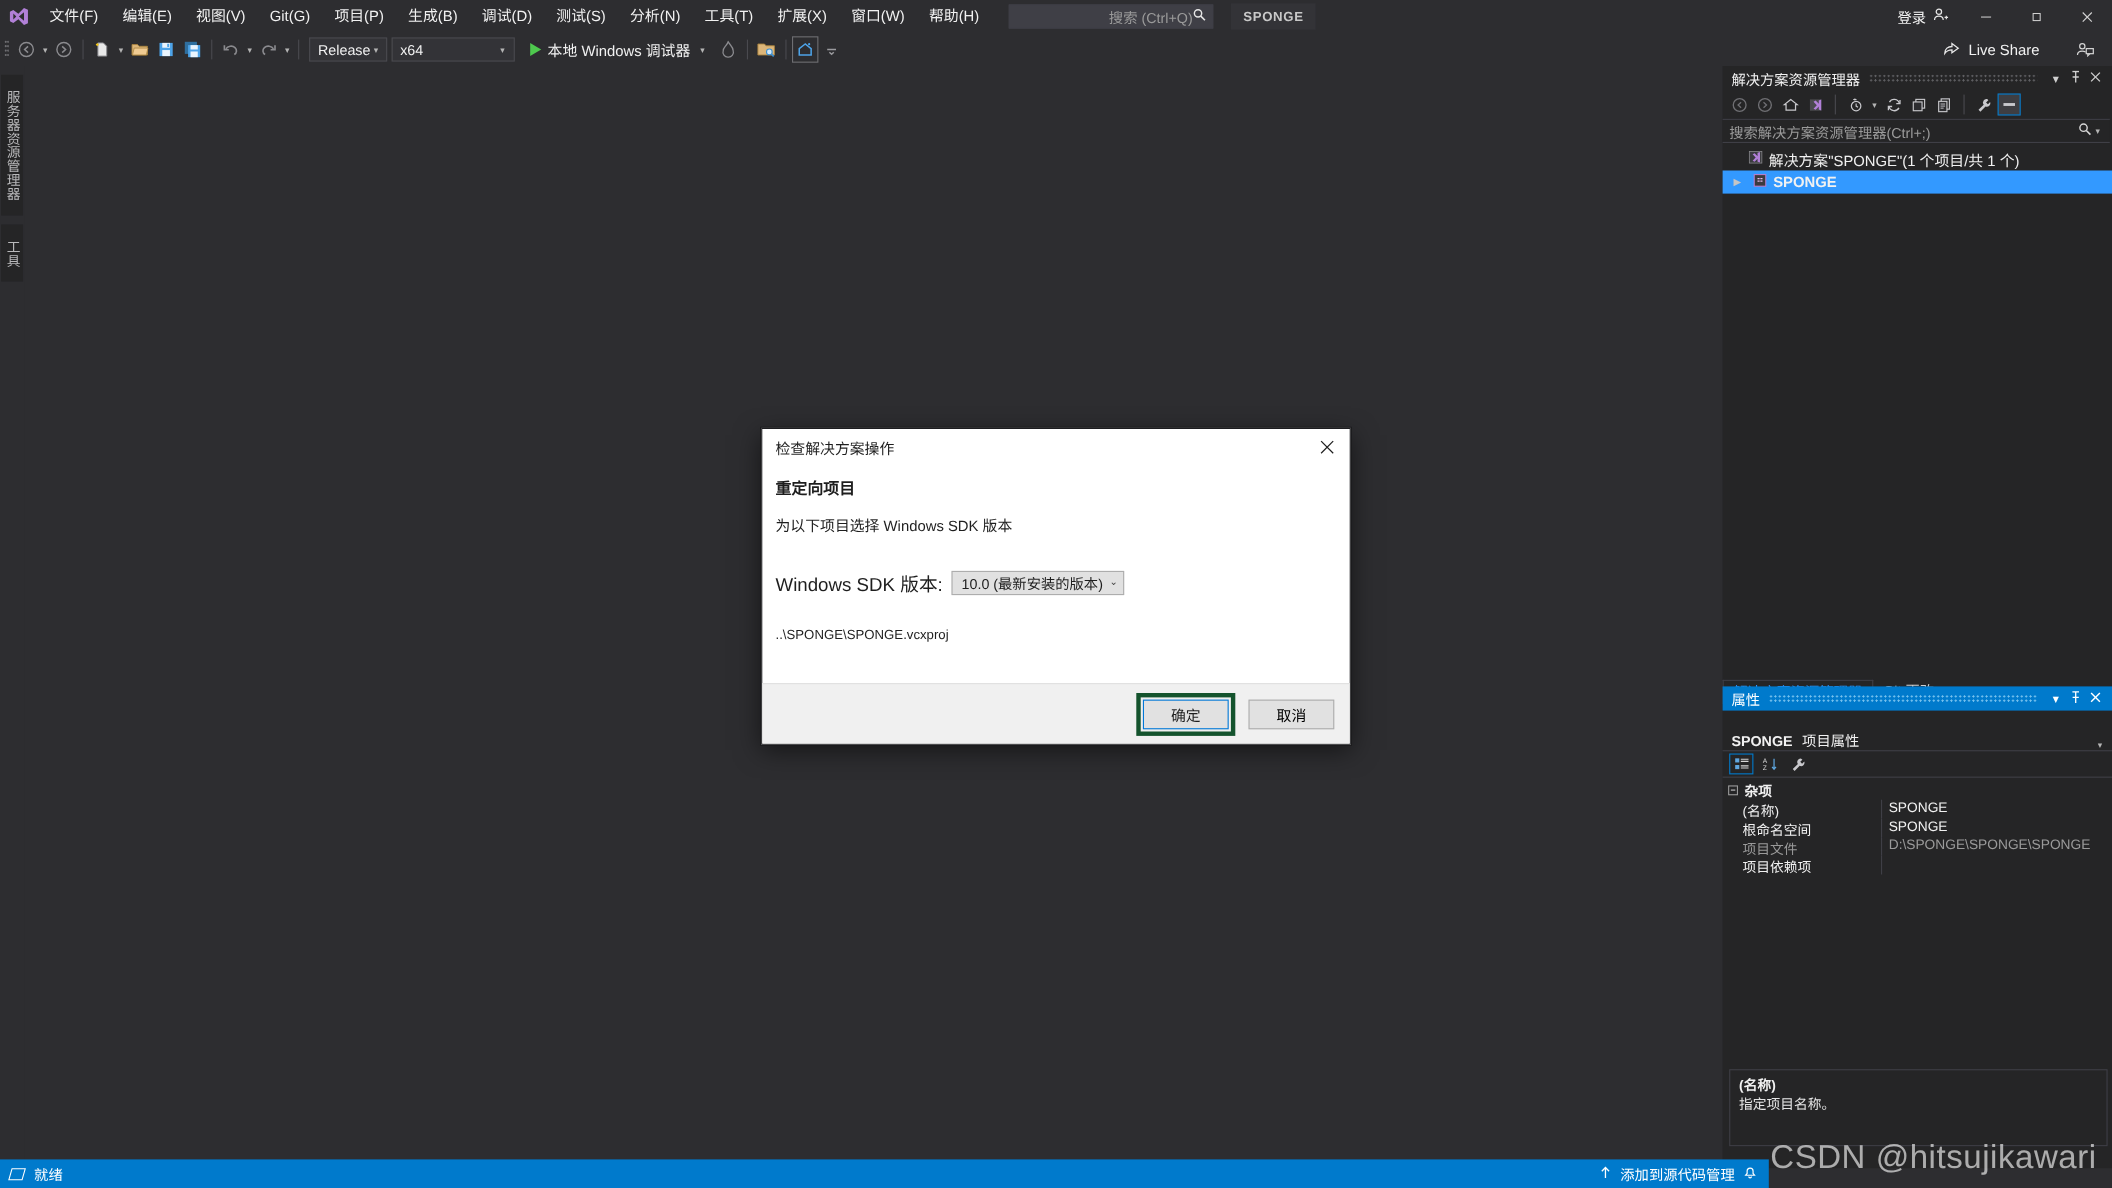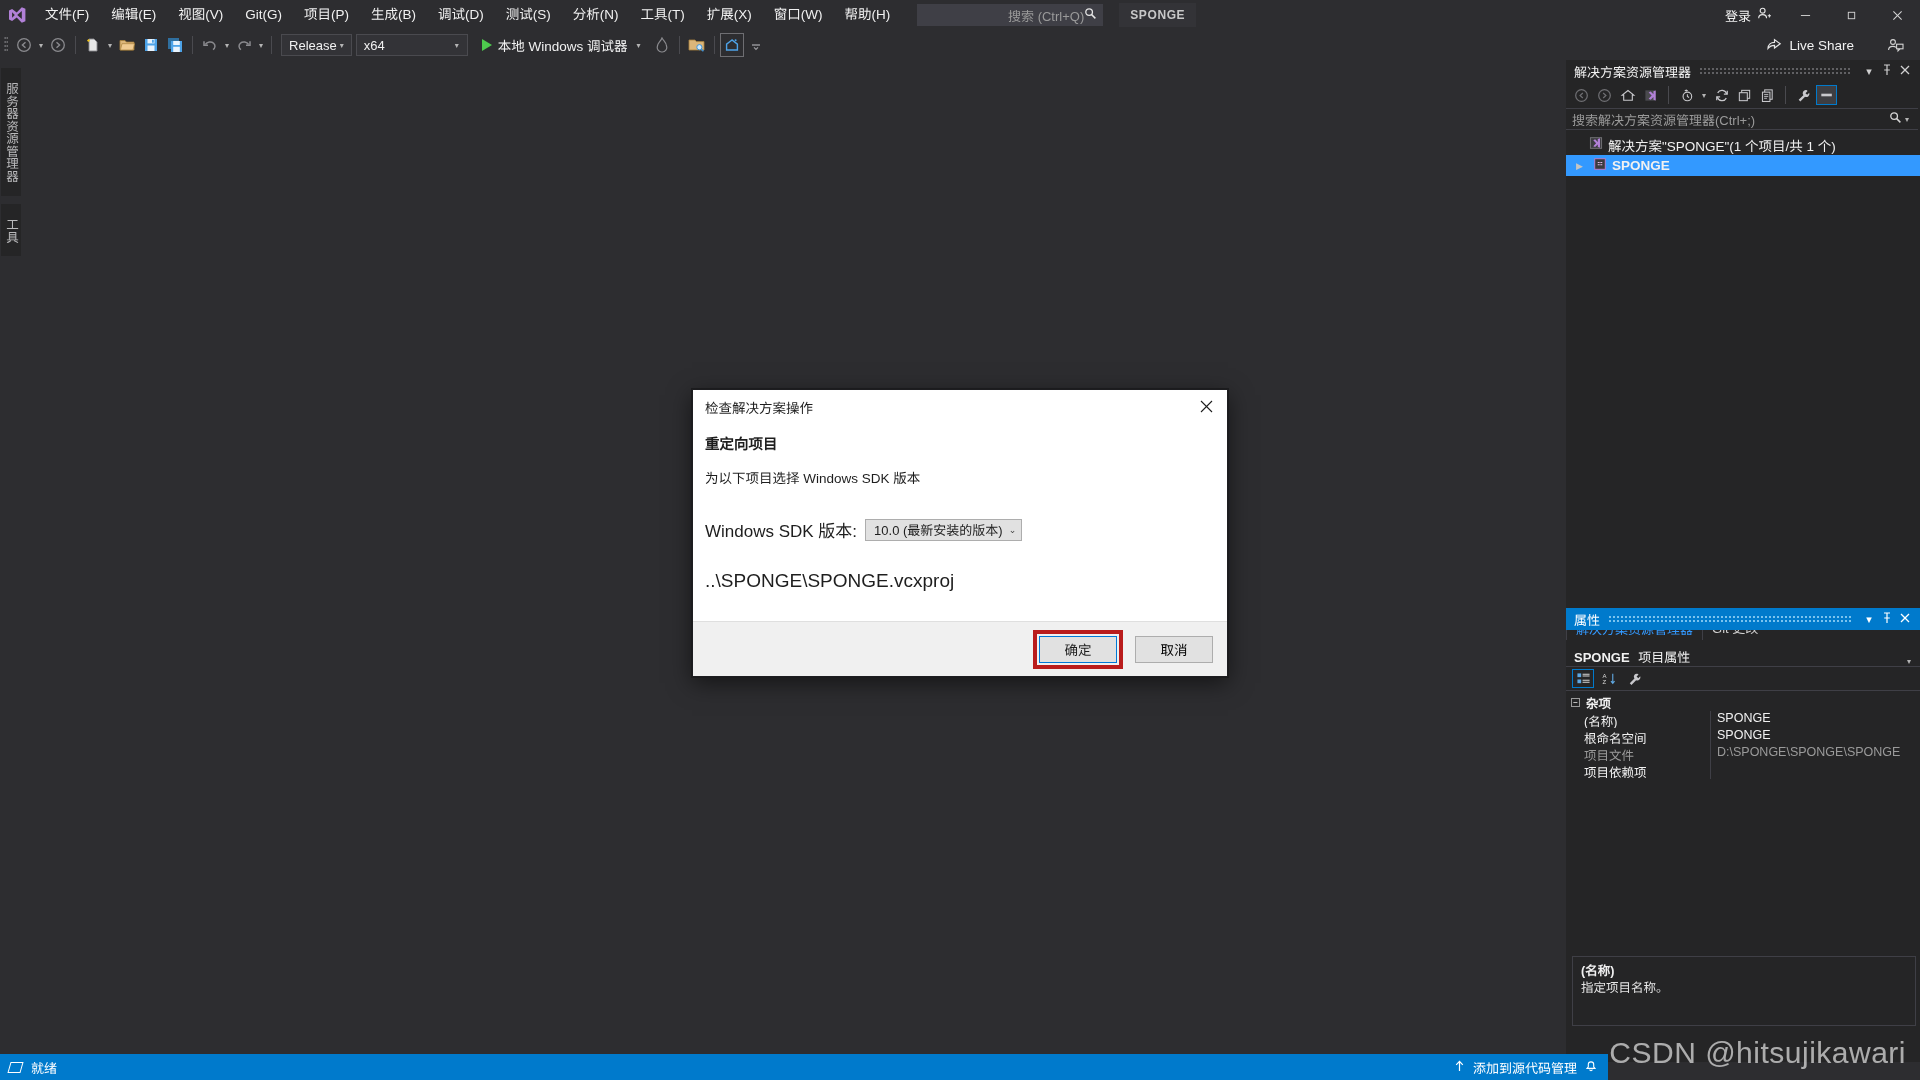--- a/index.html
+++ b/index.html
@@ -195,35 +195,35 @@
   .dlg-sub { margin-top: 14px; font-size: 13.5px; }
   .sdk-row { display: flex; align-items: center; gap: 8px; margin-top: 30px; }
   .sdk-label { font-size: 17px; }
   .sdk-select {
     height: 22px; min-width: 148px; background: #e1e1e1; border: 1px solid #adadad;
     display: flex; align-items: center; justify-content: space-between;
     padding: 0 5px 0 8px; font-size: 13px; color: #1e1e1e;
   }
   .sdk-select .cv { flex: 1; }
   .sdk-select .ca { font-size: 9px; color: #444; margin-left: 6px; }
-  .dlg-path { margin-top: 28px; font-size: 19px; }
+  .dlg-path { margin-top: 28px; font-size: 12px; }
   .dlg-footer {
     position: absolute; left: 0; bottom: 0; width: 100%; height: 55px;
     background: #f0f0f0; border-top: 1px solid #dfdfdf;
     display: flex; align-items: center; justify-content: flex-end; padding-right: 14px; gap: 12px;
   }
   .btn-ok {
     width: 78px; height: 27px; background: #e1e1e1; border: 1px solid #0078d7;
     display: flex; align-items: center; justify-content: center; font-size: 13.5px; color: #1e1e1e;
   }
   .btn-cancel {
     width: 78px; height: 27px; background: #e1e1e1; border: 1px solid #adadad;
     display: flex; align-items: center; justify-content: center; font-size: 13.5px; color: #000000;
   }
-  .ok-wrap { border: 4px solid #b91c1c; padding: 2px; }
+  .ok-wrap { border: 4px solid #14532d; padding: 2px; }
 
   
   .wm {
     position: absolute; right: 14px; bottom: 10px;
     font-size: 30px; color: rgba(255,255,255,.62);
     font-family: "Liberation Sans", sans-serif; letter-spacing: .5px;
     pointer-events: none; white-space: nowrap;
   }
 </style>
 </head>
@@ -570,21 +570,21 @@
           <span style="font-weight:bold">SPONGE</span>
         </div>
       </div>
 
       <div class="tabstrip">
         <div class="dtab active">解决方案资源管理器</div>
         <div class="dtab">Git 更改</div>
       </div>
     </div>
 
-    <div class="props-win" style="top:548px;height:422px;">
+    <div class="props-win" style="top:564px;height:422px;">
       <div class="props-head">
         <span class="title">属性</span>
         <span class="dots"></span>
         <span class="hbtn">▾</span>
         <span class="hbtn">
           <svg width="10" height="12" viewBox="0 0 10 12">
               <path d="M2 1h6M5 1v5M2.2 6h5.6M5 6v5" stroke="#fff" stroke-width="1.2" fill="none"></path>
             </svg>
         </span>
         <span class="hbtn">

